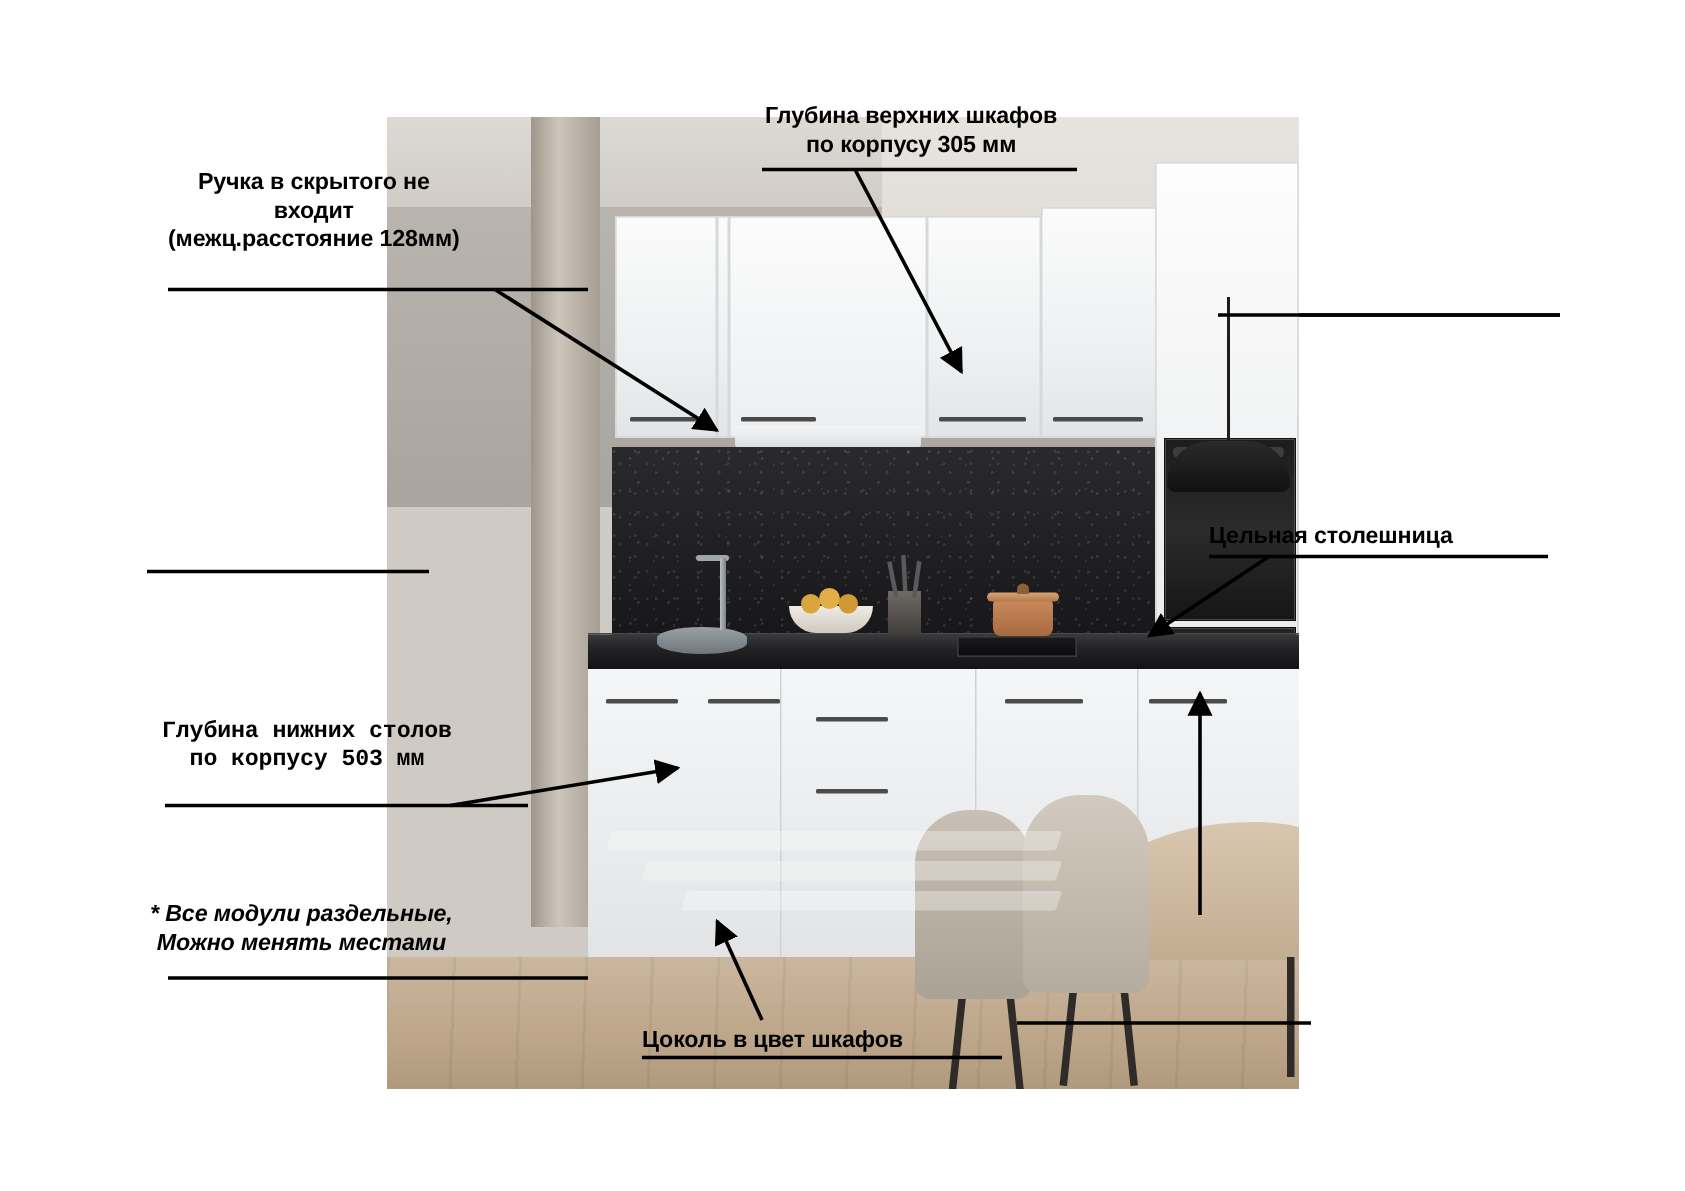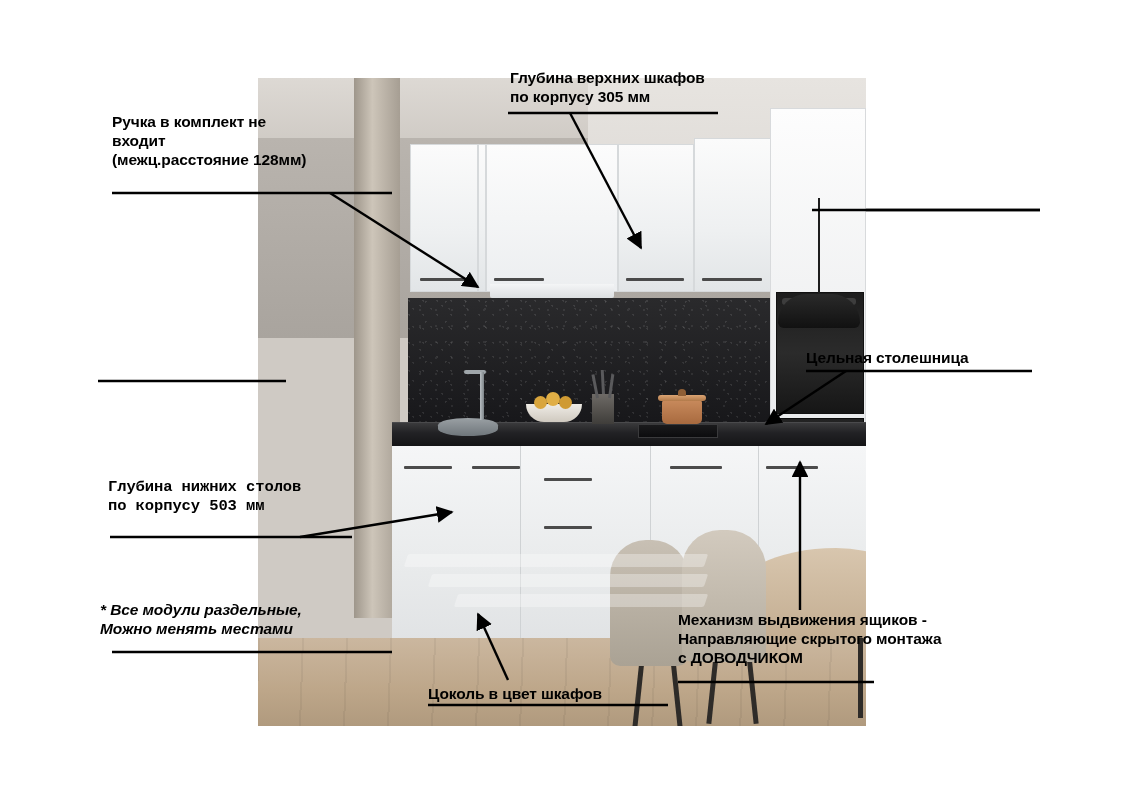--- a/index.html
+++ b/index.html
@@ -9,20 +9,21 @@
   }
   body {
     font-family: "Liberation Sans", sans-serif;
   }
   #page {
     position: relative;
     width: 1123px;
     height: 794px;
     background: #ffffff;
     overflow: hidden;
+    text-align: center;
   }
 
   
   .photo {
     position: absolute;
     left: 258px;
     top: 78px;
     width: 608px;
     height: 648px;
     overflow: hidden;
@@ -374,26 +375,23 @@
 
     <line x1="678" y1="682" x2="874" y2="682" stroke="#000" stroke-width="2.4"></line>
     <line x1="800" y1="610" x2="800" y2="462" stroke="#000" stroke-width="2.4" marker-end="url(#arrow)"></line>
 
     <line x1="428" y1="705" x2="668" y2="705" stroke="#000" stroke-width="2.4"></line>
     <line x1="508" y1="680" x2="478" y2="614" stroke="#000" stroke-width="2.4" marker-end="url(#arrow)"></line>
   </svg>
 
   <div class="ann" style="left:510px;top:68px;">Глубина верхних шкафов
  по корпусу 305 мм</div>
-  <div class="ann" style="left:112px;top:112px;">Ручка в комплект не
+  <div class="ann" style="left:112px;top:112px;">Ручка в скрытого не
 входит
 (межц.расстояние 128мм)</div>
   <div class="ann" style="left:806px;top:348px;">Цельная столешница</div>
   <div class="ann" style="left:108px;top:478px;font-family:Liberation Mono, monospace;">Глубина нижних столов
 по корпусу 503 мм</div>
   <div class="ann italic" style="left:100px;top:600px;">* Все модули раздельные,
 Можно менять местами</div>
-  <div class="ann" style="left:678px;top:610px;">Механизм выдвижения ящиков -
-Направляющие скрытого монтажа
-с ДОВОДЧИКОМ</div>
   <div class="ann" style="left:428px;top:684px;">Цоколь в цвет шкафов</div>
 
 </div>
 
 </body></html>

